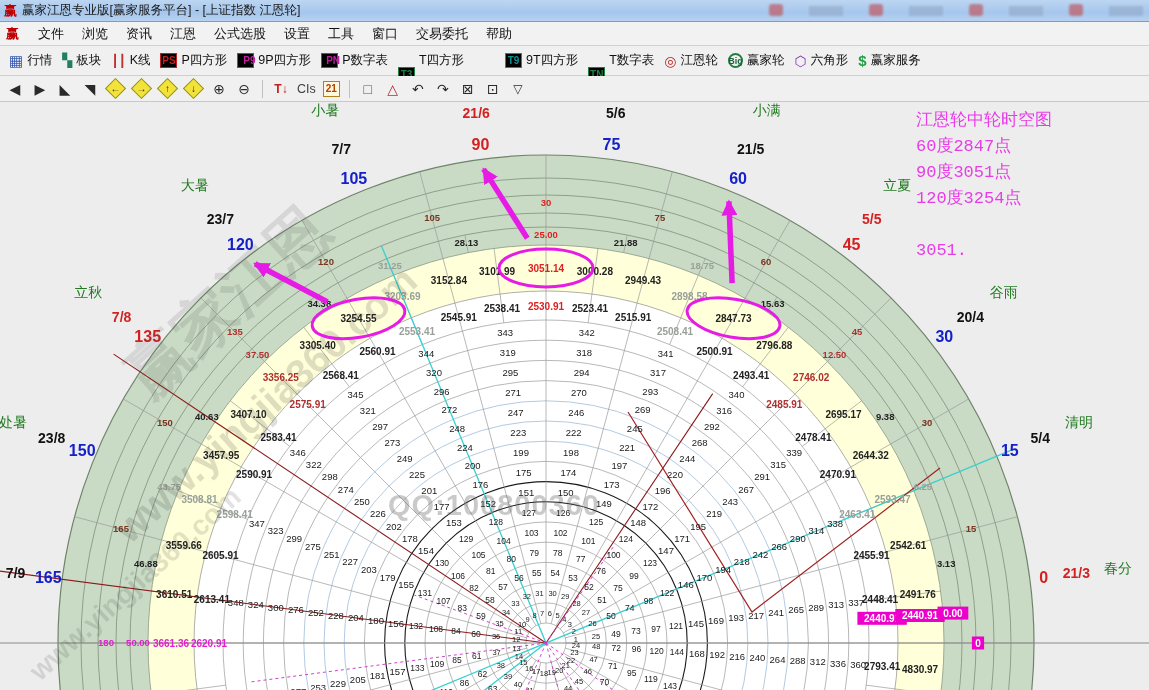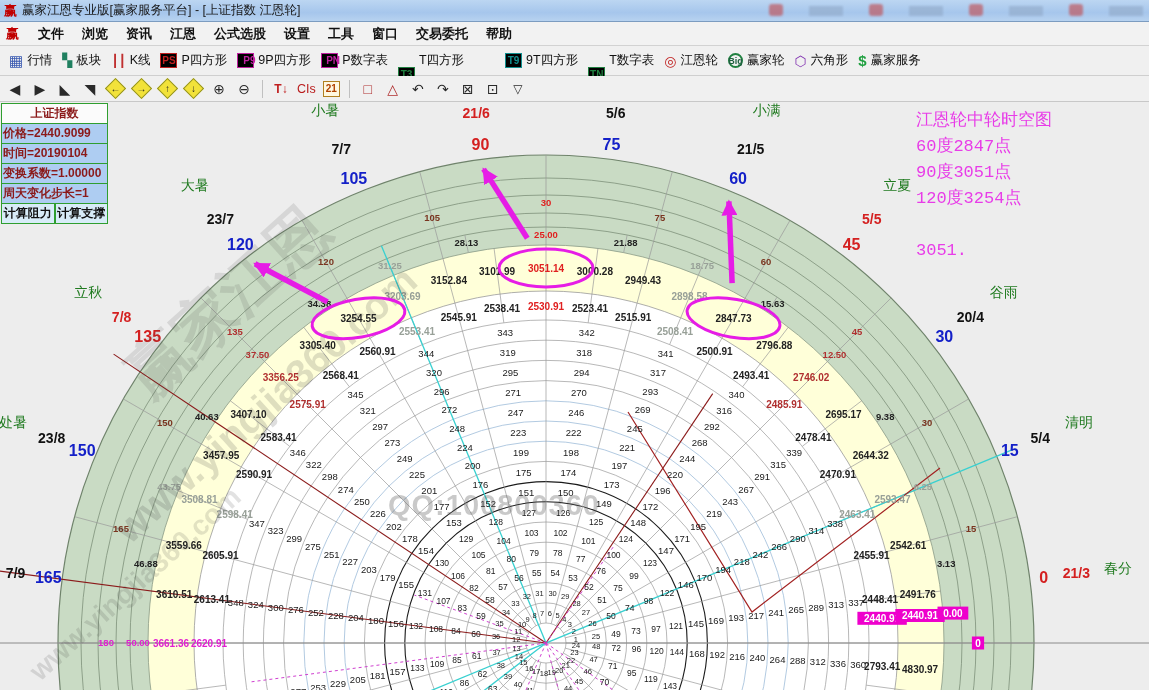--- a/index.html
+++ b/index.html
@@ -13,21 +13,21 @@
     font-size:12.5px; color:#1a1a1a; border-bottom:1px solid #7c9cc0; }
   .titlebar .logo { color:#c00000; font-weight:bold; margin:0 5px 0 4px; font-size:13px; }
   .smudges { position:absolute; right:6px; top:4px; display:flex; gap:26px; opacity:.55; filter:blur(1px); }
   .smudges i { width:14px; height:12px; background:#c43c3c; border-radius:3px; display:inline-block; }
   .smudges b { width:34px; height:10px; background:#8ea6c4; display:inline-block; margin-top:2px; }
 
   .menubar { position:absolute; left:0; top:22px; width:100%; height:24px; z-index:5;
     background:#f2f2f2; border-bottom:1px solid #d2d2d2; display:flex; align-items:center;
     font-size:13px; color:#111; }
   .menubar .mlogo { color:#c00000; font-weight:bold; margin:0 10px 0 6px; }
-  .menubar span.mi { margin:0 9px; cursor:default;font-weight:bold; }
+  .menubar span.mi { margin:0 9px; cursor:default; }
 
   .toolbar1 { position:absolute; left:0; top:46px; width:100%; height:30px; z-index:5;
     background:#f0f0f0; border-bottom:1px solid #cfcfcf; display:flex; align-items:center;
     font-size:12.5px; color:#111; padding-left:4px; }
   .tb-item { display:flex; align-items:center; margin:0 5px; white-space:nowrap; }
   .tb-item .bdg { display:inline-flex; align-items:center; justify-content:center; margin-right:4px;
     font-size:10px; font-weight:bold; }
   .chip { width:17px; height:15px; border:1px solid; background:#000000; }
   .chip.red { color:#c02020; border-color:#c02020; }
   .chip.mag { color:#c020a0; border-color:#c020a0;padding-left:7px; }
@@ -47,21 +47,21 @@
     padding-left:6px; gap:7px; font-size:14px; color:#222; }
   .t2 { display:inline-flex; align-items:center; justify-content:center; min-width:18px; height:20px; }
   .t2.black { color:#2a2a2a; }
   .t2.redline { color:#b03030; }
   .t2.small { font-size:12px; }
   .dmd { position:relative; width:15px; height:15px; background:#f2e23a; border:1px solid #909020;
     transform:rotate(45deg); margin:0 2px; }
   .dmd .in { position:absolute; left:0; top:0; width:100%; height:100%; display:flex; align-items:center;
     justify-content:center; transform:rotate(-45deg); font-size:10px; font-weight:bold; color:#222; }
   .t2.tdown { color:#c02020; font-weight:bold; font-size:12px; }
-  .t2.cls { font-size:12.5px; color:#b91c1c; }
+  .t2.cls { font-size:12.5px; color:#404040; }
   .cal { border:1px solid #b08020; background:#fff8e0; color:#b04000; font-size:10px; font-weight:bold;
     width:17px; height:16px; display:inline-flex; align-items:center; justify-content:center; }
   .vsep { width:1px; height:18px; background:#c0c0c0; margin:0 2px; }
 
   
   .panel { position:absolute; left:1px; top:103px; width:107px; z-index:6; font-size:12px; }
   .panel .hd { background:#fbfbfb; border:1px solid #2f9e2f; color:#8b1a1a; font-weight:bold;
     text-align:center; padding:1px 0; }
   .panel .row { background:#aecdf2; border:1px solid #2f9e2f; border-top:none; color:#8b1a1a;
     font-weight:bold; padding:1px 1px; white-space:nowrap; overflow:hidden; }
@@ -190,31 +190,20 @@
   <span class="vsep"></span>
   <span class="t2 redline">□</span>
   <span class="t2 redline">△</span>
   <span class="t2 black">↶</span>
   <span class="t2 black">↷</span>
   <span class="t2 black">⊠</span>
   <span class="t2 black">⊡</span>
   <span class="t2 black small">▽</span>
 </div>
 
-<div class="panel">
-  <div class="hd">上证指数</div>
-  <div class="row">价格=2440.9099</div>
-  <div class="row">时间=20190104</div>
-  <div class="row">变换系数=1.00000</div>
-  <div class="row">周天变化步长=1</div>
-  <div class="btns">
-    <div class="btn">计算阻力</div>
-    <div class="btn">计算支撑</div>
-  </div>
-</div>
 
 <div class="anno">
   <div>江恩轮中轮时空图</div>
   <div>60度2847点</div>
   <div>90度3051点</div>
   <div>120度3254点</div>
   <div></div>
   <div>3051.</div>
 </div>
 

